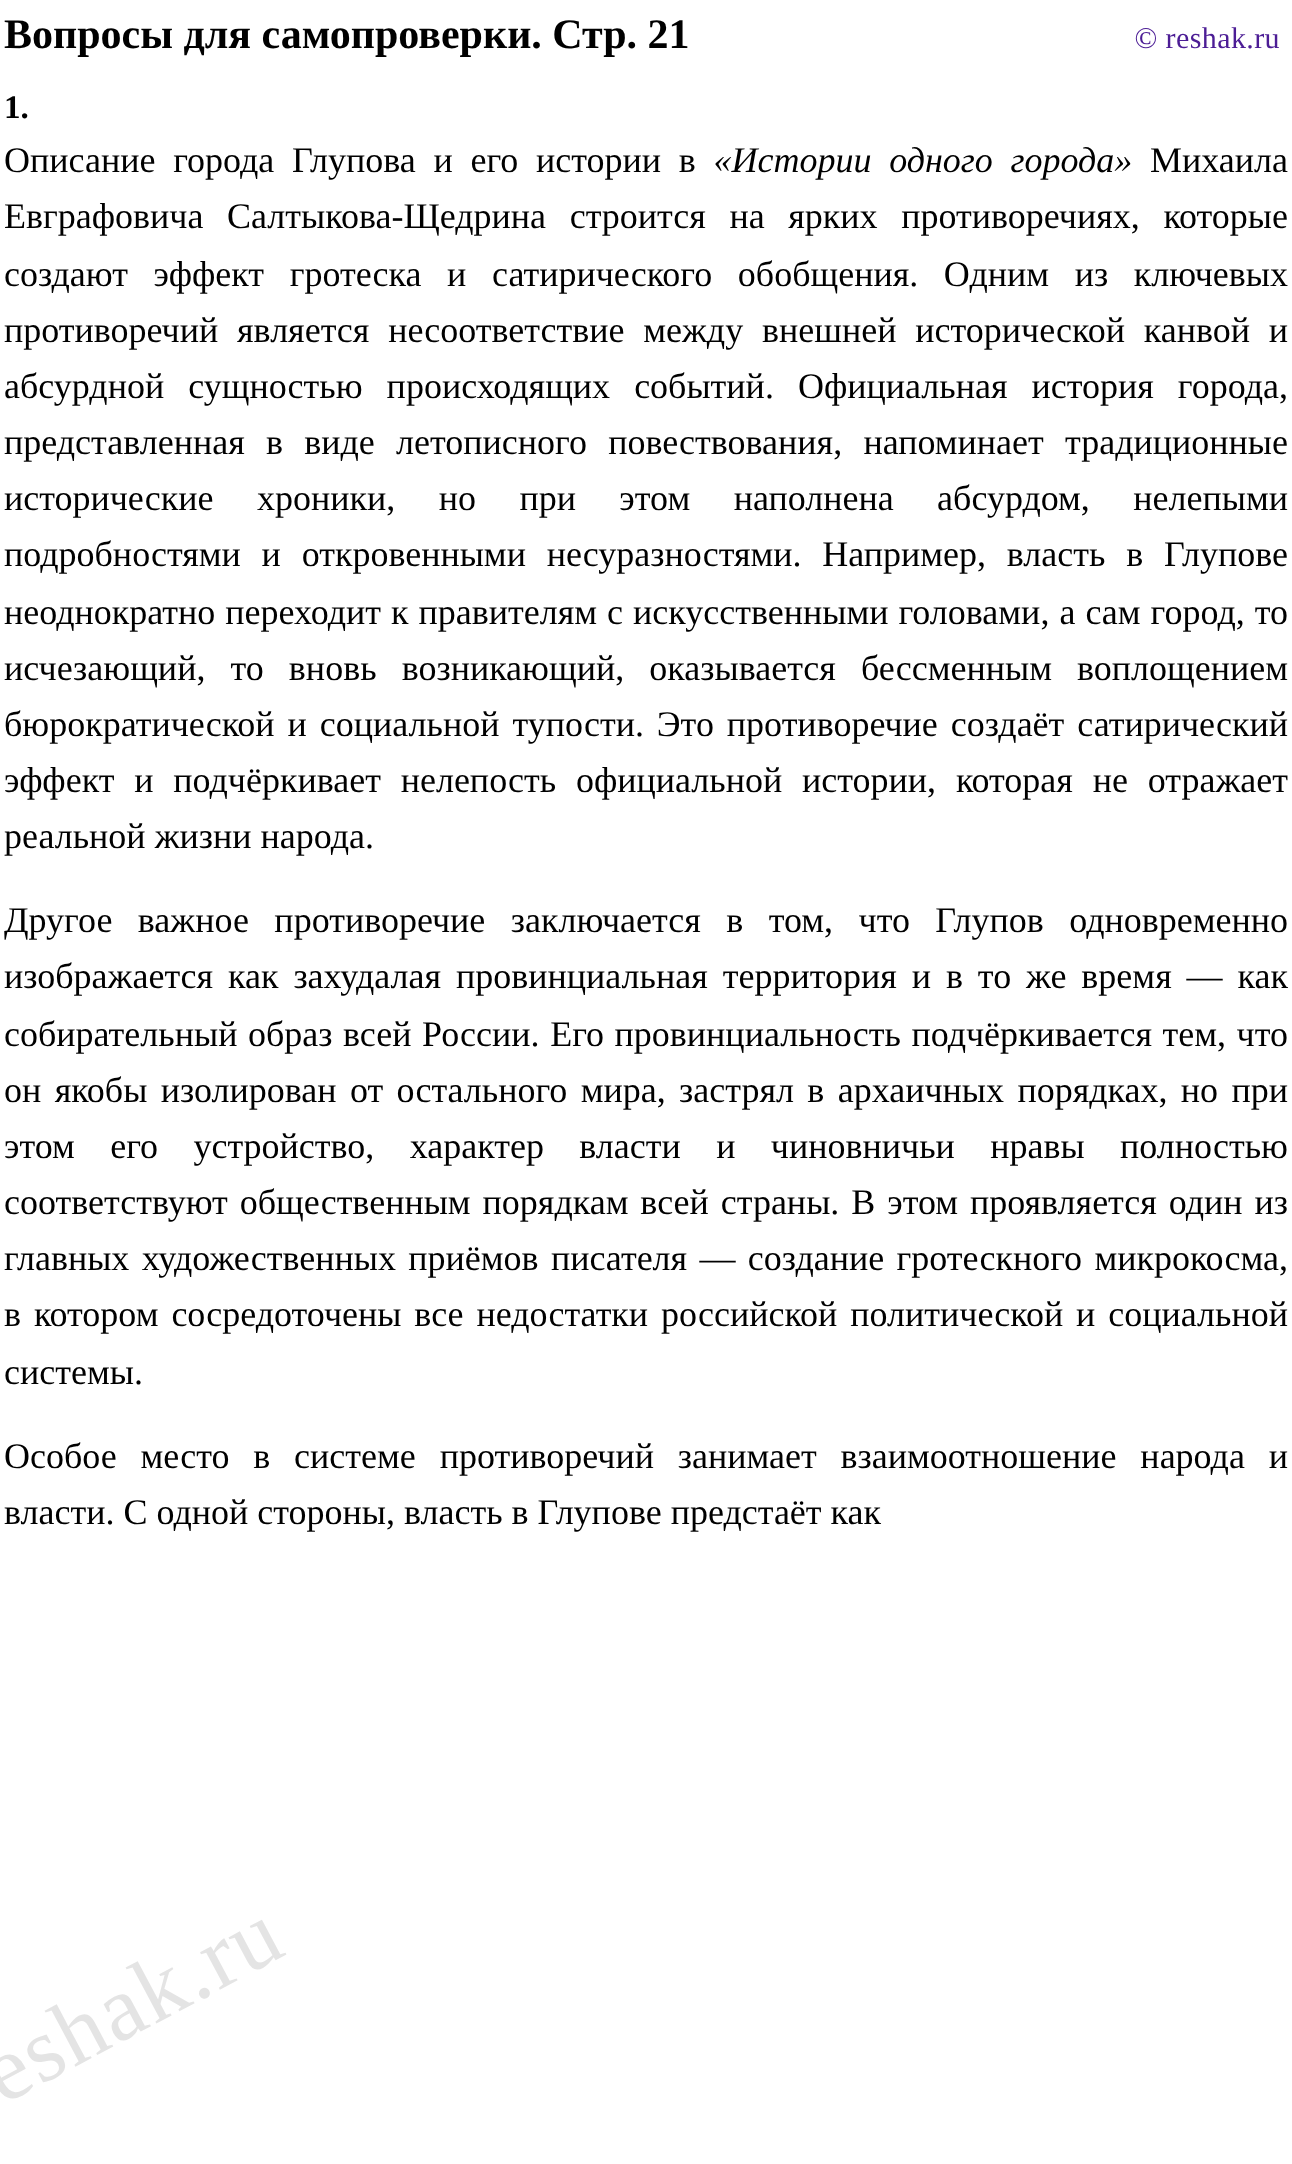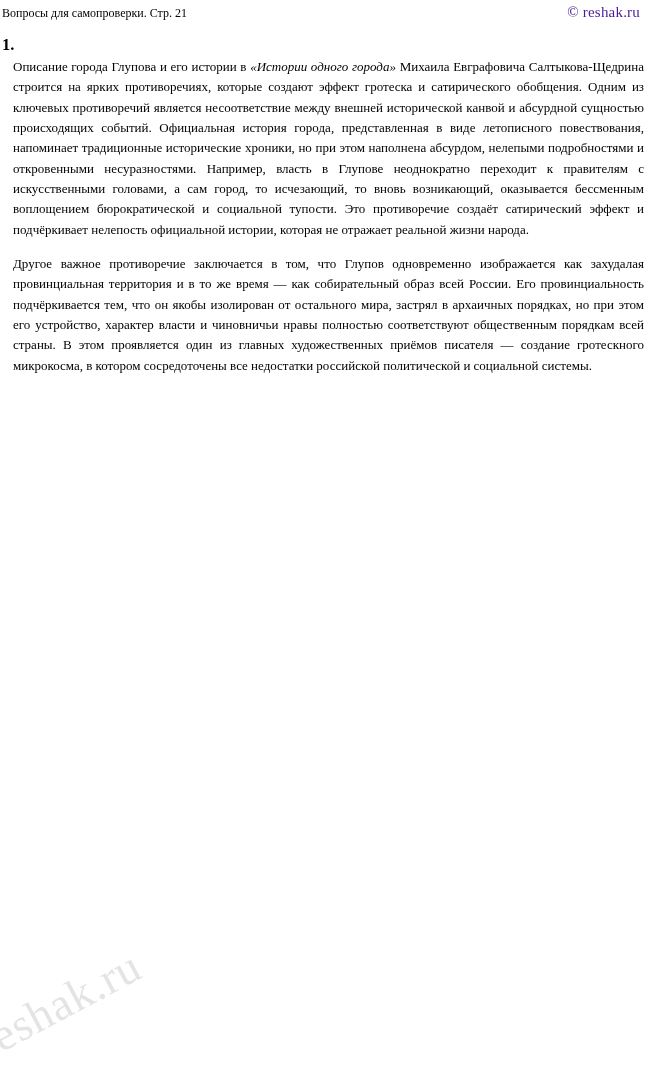--- a/index.html
+++ b/index.html
@@ -22,44 +22,44 @@
     box-sizing: border-box;
     padding: 4px 2px 0 2px;
   }
   .header-row {
     display: flex;
     align-items: baseline;
     justify-content: space-between;
     width: 100%;
   }
   .doc-title {
-    font-size: 12px;
-    font-weight: normal;
+    font-size: 21px;
+    font-weight: bold;
     line-height: 1.25;
     white-space: nowrap;
   }
   .watermark-top {
     font-size: 15px;
     color: #4c1d95;
     white-space: nowrap;
     padding-right: 4px;
     letter-spacing: 0.2px;
   }
   .q-number {
     font-size: 16.5px;
     font-weight: bold;
     margin-top: 14px;
     margin-bottom: 2px;
   }
   p.body-text {
-    font-size: 13px;
+    font-size: 18px;
     line-height: 1.565;
     text-align: justify;
     text-justify: inter-word;
-    margin: 0 0 14px 11px;
+    margin: 0 0 14px 0;
     hyphens: none;
   }
   p.body-text:last-child {
     margin-bottom: 0;
   }
   .italic {
     font-style: italic;
   }
   
   .watermark-diag {
@@ -90,16 +90,19 @@
   <div class="q-number">1.</div>
 
   <p class="body-text">
     <span>Описание города Глупова и его истории в </span><span class="italic">«Истории одного города»</span><span> Михаила Евграфовича Салтыкова-Щедрина строится на ярких противоречиях, которые создают эффект гротеска и сатирического обобщения. Одним из ключевых противоречий является несоответствие между внешней исторической канвой и абсурдной сущностью происходящих событий. Официальная история города, представленная в виде летописного повествования, напоминает традиционные исторические хроники, но при этом наполнена абсурдом, нелепыми подробностями и откровенными несуразностями. Например, власть в Глупове неоднократно переходит к правителям с искусственными головами, а сам город, то исчезающий, то вновь возникающий, оказывается бессменным воплощением бюрократической и социальной тупости. Это противоречие создаёт сатирический эффект и подчёркивает нелепость официальной истории, которая не отражает реальной жизни народа.</span>
   </p>
 
   <p class="body-text">
     <span>Другое важное противоречие заключается в том, что Глупов одновременно изображается как захудалая провинциальная территория и в то же время — как собирательный образ всей России. Его провинциальность подчёркивается тем, что он якобы изолирован от остального мира, застрял в архаичных порядках, но при этом его устройство, характер власти и чиновничьи нравы полностью соответствуют общественным порядкам всей страны. В этом проявляется один из главных художественных приёмов писателя — создание гротескного микрокосма, в котором сосредоточены все недостатки российской политической и социальной системы.</span>
   </p>
 
+  <p class="body-text">
+    <span>Особое место в системе противоречий занимает взаимоотношение народа и власти. С одной стороны, власть в Глупове предстаёт как</span>
+  </p>
 
   <div class="watermark-diag">reshak.ru</div>
 
 </div>
 
 </body></html>

